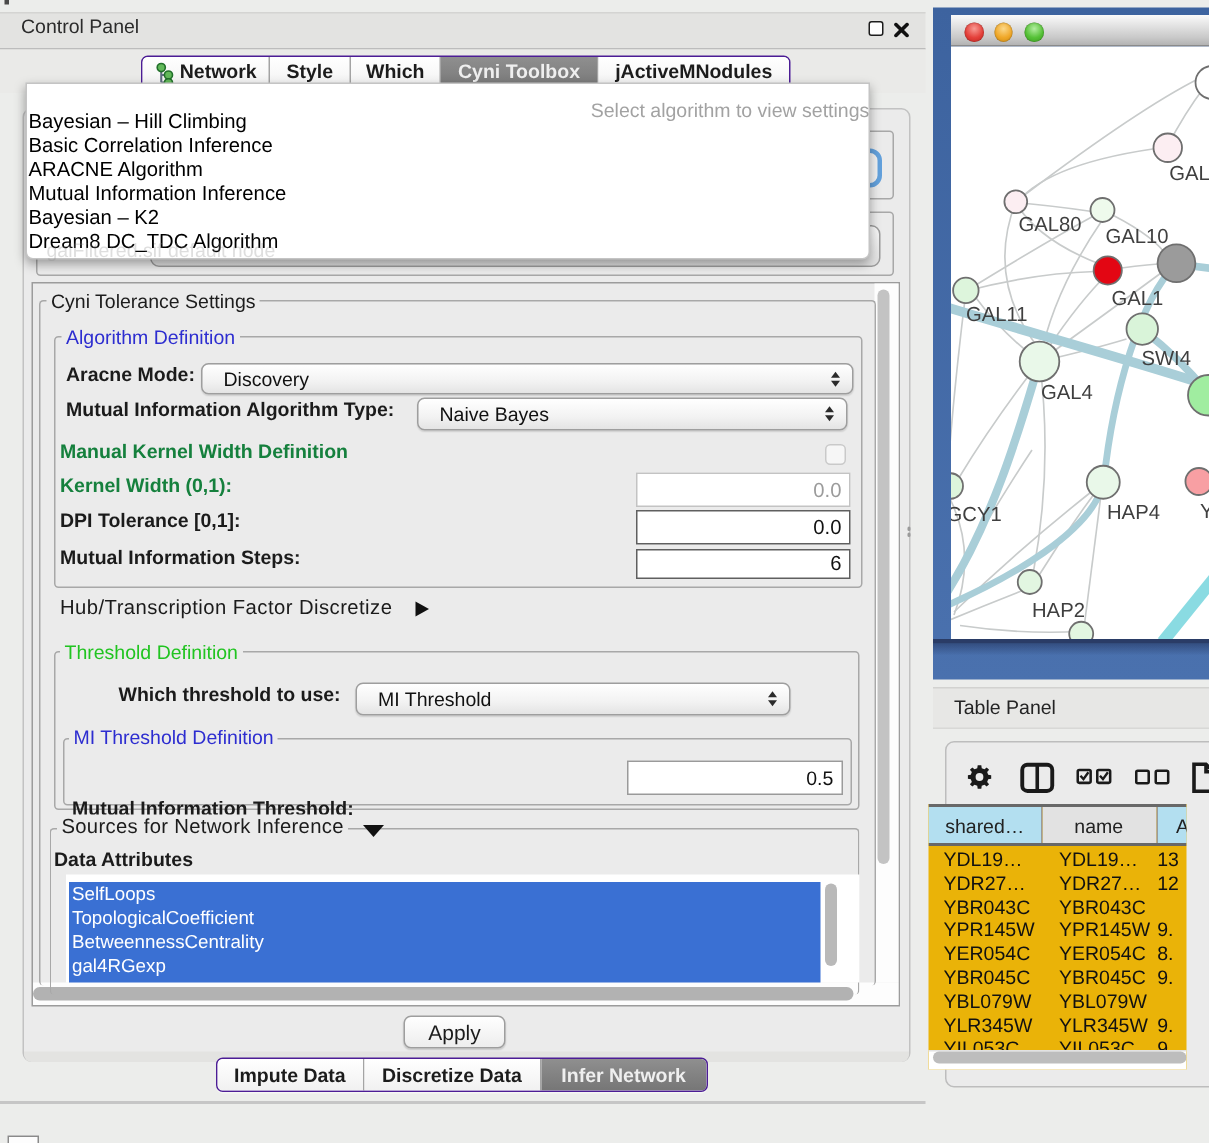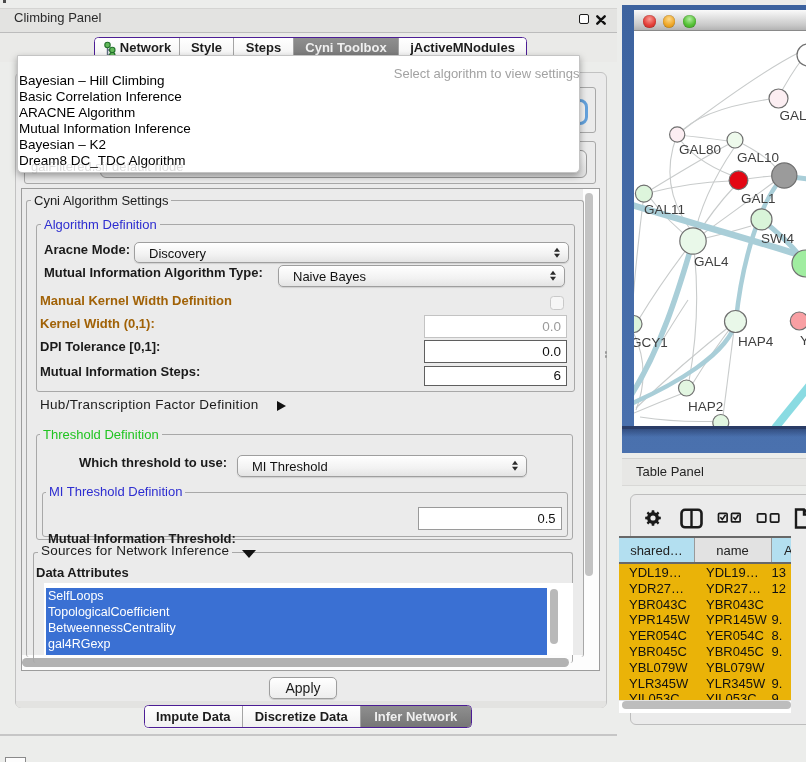--- a/index.html
+++ b/index.html
@@ -1,74 +1,74 @@
 <!DOCTYPE html>
 <html><head><meta charset="utf-8">
 <style>
 html,body{margin:0;padding:0}
 body{width:806px;height:762px;position:relative;overflow:hidden;background:#ecedeb;font-family:"Liberation Sans",sans-serif;-webkit-font-smoothing:antialiased}
 .ab{position:absolute}
 .b13{font:bold 13px "Liberation Sans",sans-serif;color:#1b1b1b;white-space:nowrap}
 .r13{font:13px "Liberation Sans",sans-serif;color:#1b1b1b;white-space:nowrap}
-.gray{color:#a16207}
+.gray{color:#15803d}
 .combo{position:absolute;border:1px solid #9e9e9e;border-radius:5px;background:linear-gradient(#ffffff,#f2f2f2 60%,#e4e4e4);box-shadow:0 1px 1px rgba(0,0,0,.12);}
 .combo .t{position:absolute;left:14px;top:50%;transform:translateY(-50%);font:13px "Liberation Sans",sans-serif;color:#111;white-space:nowrap}
 .arr{position:absolute;right:8px;top:50%;transform:translateY(-50%);display:flex;flex-direction:column;align-items:center}
 .au{width:0;height:0;border-left:3.2px solid transparent;border-right:3.2px solid transparent;border-bottom:4.2px solid #2b2b2b;margin:0 0 2.5px 0}
 .ad{width:0;height:0;border-left:3.2px solid transparent;border-right:3.2px solid transparent;border-top:4.2px solid #2b2b2b}
 .field{position:absolute;background:#fff;font:13px "Liberation Sans",sans-serif;color:#111;text-align:right;padding-right:5px;box-sizing:border-box}
 .grp{position:absolute;border:1px solid #a8a8a8;border-radius:3px}
 .gt{position:absolute;font:13px "Liberation Sans",sans-serif;background:#ebebeb;padding:0 3px;white-space:nowrap;z-index:3}
 .seg{position:absolute;display:flex;background:#fff;border:1px solid #4c1d95;border-radius:4.5px;overflow:hidden;box-shadow:0 1px 0 rgba(255,255,255,.5)}
 .seg .s{font:bold 13px "Liberation Sans",sans-serif;color:#1c1c1c;display:flex;align-items:center;justify-content:center;border-right:1px solid #a4a4a4;box-sizing:border-box;background:linear-gradient(#ffffff,#f1f1f1)}
 .seg .s:last-child{border-right:none}
 .seg .sel{background:linear-gradient(#8f8f8f,#767676);color:#efefef}
 .segtop .s{padding-bottom:3px}
 .ditem{font:13.5px "Liberation Sans",sans-serif;color:#000;white-space:nowrap;position:absolute;left:19px}
 </style></head>
 <body>
 
 <div class="ab" style="left:3px;top:0;width:3px;height:3px;background:#4a4a4a"></div>
 <div class="ab" style="left:0;top:8px;width:617px;height:25px;background:#e3e3e1;border-top:1px solid #d4d4d2;border-bottom:1px solid #bcbcbc;box-sizing:border-box"></div>
-<div class="ab r13" style="left:14px;top:10px;color:#2b2b2b">Climbing Panel</div>
+<div class="ab r13" style="left:14px;top:10px;color:#2b2b2b">Control Panel</div>
 <div class="ab" style="left:579px;top:14px;width:8px;height:8px;border:1.6px solid #1c1c1c;border-radius:2px;background:#fdfdfd"></div>
 <svg class="ab" style="left:596px;top:14.5px" width="10" height="10" viewBox="0 0 10 10">
     <path d="M1.3 1.3 L8.7 8.7 M8.7 1.3 L1.3 8.7" stroke="#111" stroke-width="2.4" stroke-linecap="round"></path>
   </svg>
 <div class="ab" style="left:0;top:33px;width:617px;height:29px;background:#eaeae8"></div>
 
 <div class="ab" style="left:15px;top:72px;width:592px;height:636px;background:#ebebeb;border:1px solid #c2c2c2;border-radius:6px;box-sizing:border-box"></div>
 <div class="ab" style="left:16px;top:701px;width:590px;height:7px;background:#e3e3e1;border-radius:0 0 5px 5px"></div>
 
 <div class="seg segtop" style="left:94px;top:37px;width:431px;height:22px">
  <div class="s" style="width:85px"><svg width="13" height="17" viewBox="0 0 13 17" style="margin-right:4px;margin-top:3px">
         <path d="M4.5 5 V14 M4.5 9 H8 M4.5 14 H8" stroke="#5f6e80" stroke-width="1.4" fill="none"></path>
         <circle cx="4.5" cy="4" r="2.7" fill="#62b95a" stroke="#22702b" stroke-width="1.1"></circle>
         <circle cx="9.3" cy="9" r="2.7" fill="#62b95a" stroke="#22702b" stroke-width="1.1"></circle>
         <circle cx="9.3" cy="14.2" r="2.7" fill="#62b95a" stroke="#22702b" stroke-width="1.1"></circle>
       </svg>Network</div>
  <div class="s" style="width:54px">Style</div>
- <div class="s" style="width:60px">Steps</div>
+ <div class="s" style="width:60px">Which</div>
  <div class="s sel" style="width:105px">Cyni Toolbox</div>
  <div class="s" style="width:127px">jActiveMNodules</div>
 </div>
 
 <div class="grp" style="left:24px;top:87px;width:570px;height:44px"></div>
 <div class="grp" style="left:24px;top:141px;width:570px;height:41px"></div>
 <div class="ab" style="left:430px;top:99px;width:158px;height:26px;border:3px solid #63a1dc;border-radius:8px;background:#f2f2f2;box-sizing:border-box"></div>
 <div class="ab" style="left:100px;top:150px;width:487px;height:28px;border:1px solid #9b9b9b;border-radius:6px;background:linear-gradient(#f8f8f8,#dedede);box-sizing:border-box"></div>
 
 <div class="ab" style="left:21px;top:188px;width:579px;height:483px;border:1px solid #9c9c9c;background:#ebebeb;box-sizing:border-box"></div>
 <div class="ab" style="left:583px;top:189px;width:16px;height:466px;background:#fdfdfd"></div>
 <div class="ab" style="left:585px;top:193px;width:7.5px;height:383px;background:#c3c3c3;border-radius:4px"></div>
 <div class="ab" style="left:22px;top:655px;width:577px;height:15px;background:#fdfdfd"></div>
 <div class="ab" style="left:22px;top:658px;width:547px;height:9px;background:#b2b2b2;border-radius:4.5px"></div>
 
 <div class="grp" style="left:26px;top:200px;width:556px;height:456px;border-bottom:none"></div>
-<div class="gt" style="left:31px;top:193px;color:#1c1c1c">Cyni Algorithm Settings</div>
+<div class="gt" style="left:31px;top:193px;color:#1c1c1c">Cyni Tolerance Settings</div>
 
 <div class="grp" style="left:36px;top:224px;width:537px;height:166px"></div>
 <div class="gt" style="left:41px;top:217px;color:#2d2dd0">Algorithm Definition</div>
 <div class="ab b13" style="left:44px;top:241.5px">Aracne Mode:</div>
 <div class="combo" style="left:134px;top:242px;width:433px;height:19px">
     <span class="t">Discovery</span>
     <span class="arr">
       <span class="au"></span>
       <span class="ad"></span>
     </span>
@@ -83,21 +83,21 @@
   </div>
 <div class="ab b13 gray" style="left:40px;top:292.5px">Manual Kernel Width Definition</div>
 <div class="ab" style="left:550px;top:296px;width:11.5px;height:11.5px;border:1px solid #c9c9c9;border-radius:3.5px;background:#f6f6f6"></div>
 <div class="ab b13 gray" style="left:40px;top:315.5px">Kernel Width (0,1):</div>
 <div class="field" style="left:423.5px;top:315px;width:143.5px;height:23px;border:1px solid #c3c3c3;line-height:21px;font-size:13.5px;color:#9b9b9b">0.0</div>
 <div class="ab b13" style="left:40px;top:339px">DPI Tolerance [0,1]:</div>
 <div class="field" style="left:423.5px;top:340px;width:143.5px;height:23px;border:1px solid #5f5f5f;line-height:21px;font-size:13.5px">0.0</div>
 <div class="ab b13" style="left:40px;top:364px">Mutual Information Steps:</div>
 <div class="field" style="left:423.5px;top:365.5px;width:143.5px;height:20.5px;border:1px solid #5f5f5f;line-height:18.5px;font-size:13.5px">6</div>
 
-<div class="ab r13" style="left:40px;top:397px;font-size:13.5px;letter-spacing:.3px">Hub/Transcription Factor Definition</div>
+<div class="ab r13" style="left:40px;top:397px;font-size:13.5px;letter-spacing:.3px">Hub/Transcription Factor Discretize</div>
 <div class="ab" style="left:277px;top:401px;width:0;height:0;border-top:5.5px solid transparent;border-bottom:5.5px solid transparent;border-left:9px solid #111"></div>
 
 <div class="grp" style="left:36px;top:434px;width:535px;height:104px"></div>
 <div class="gt" style="left:40px;top:427px;color:#21c421">Threshold Definition</div>
 <div class="ab b13" style="left:79px;top:455px">Which threshold to use:</div>
 <div class="combo" style="left:237px;top:455px;width:288px;height:19.5px">
     <span class="t">MI Threshold</span>
     <span class="arr">
       <span class="au"></span>
       <span class="ad"></span>

